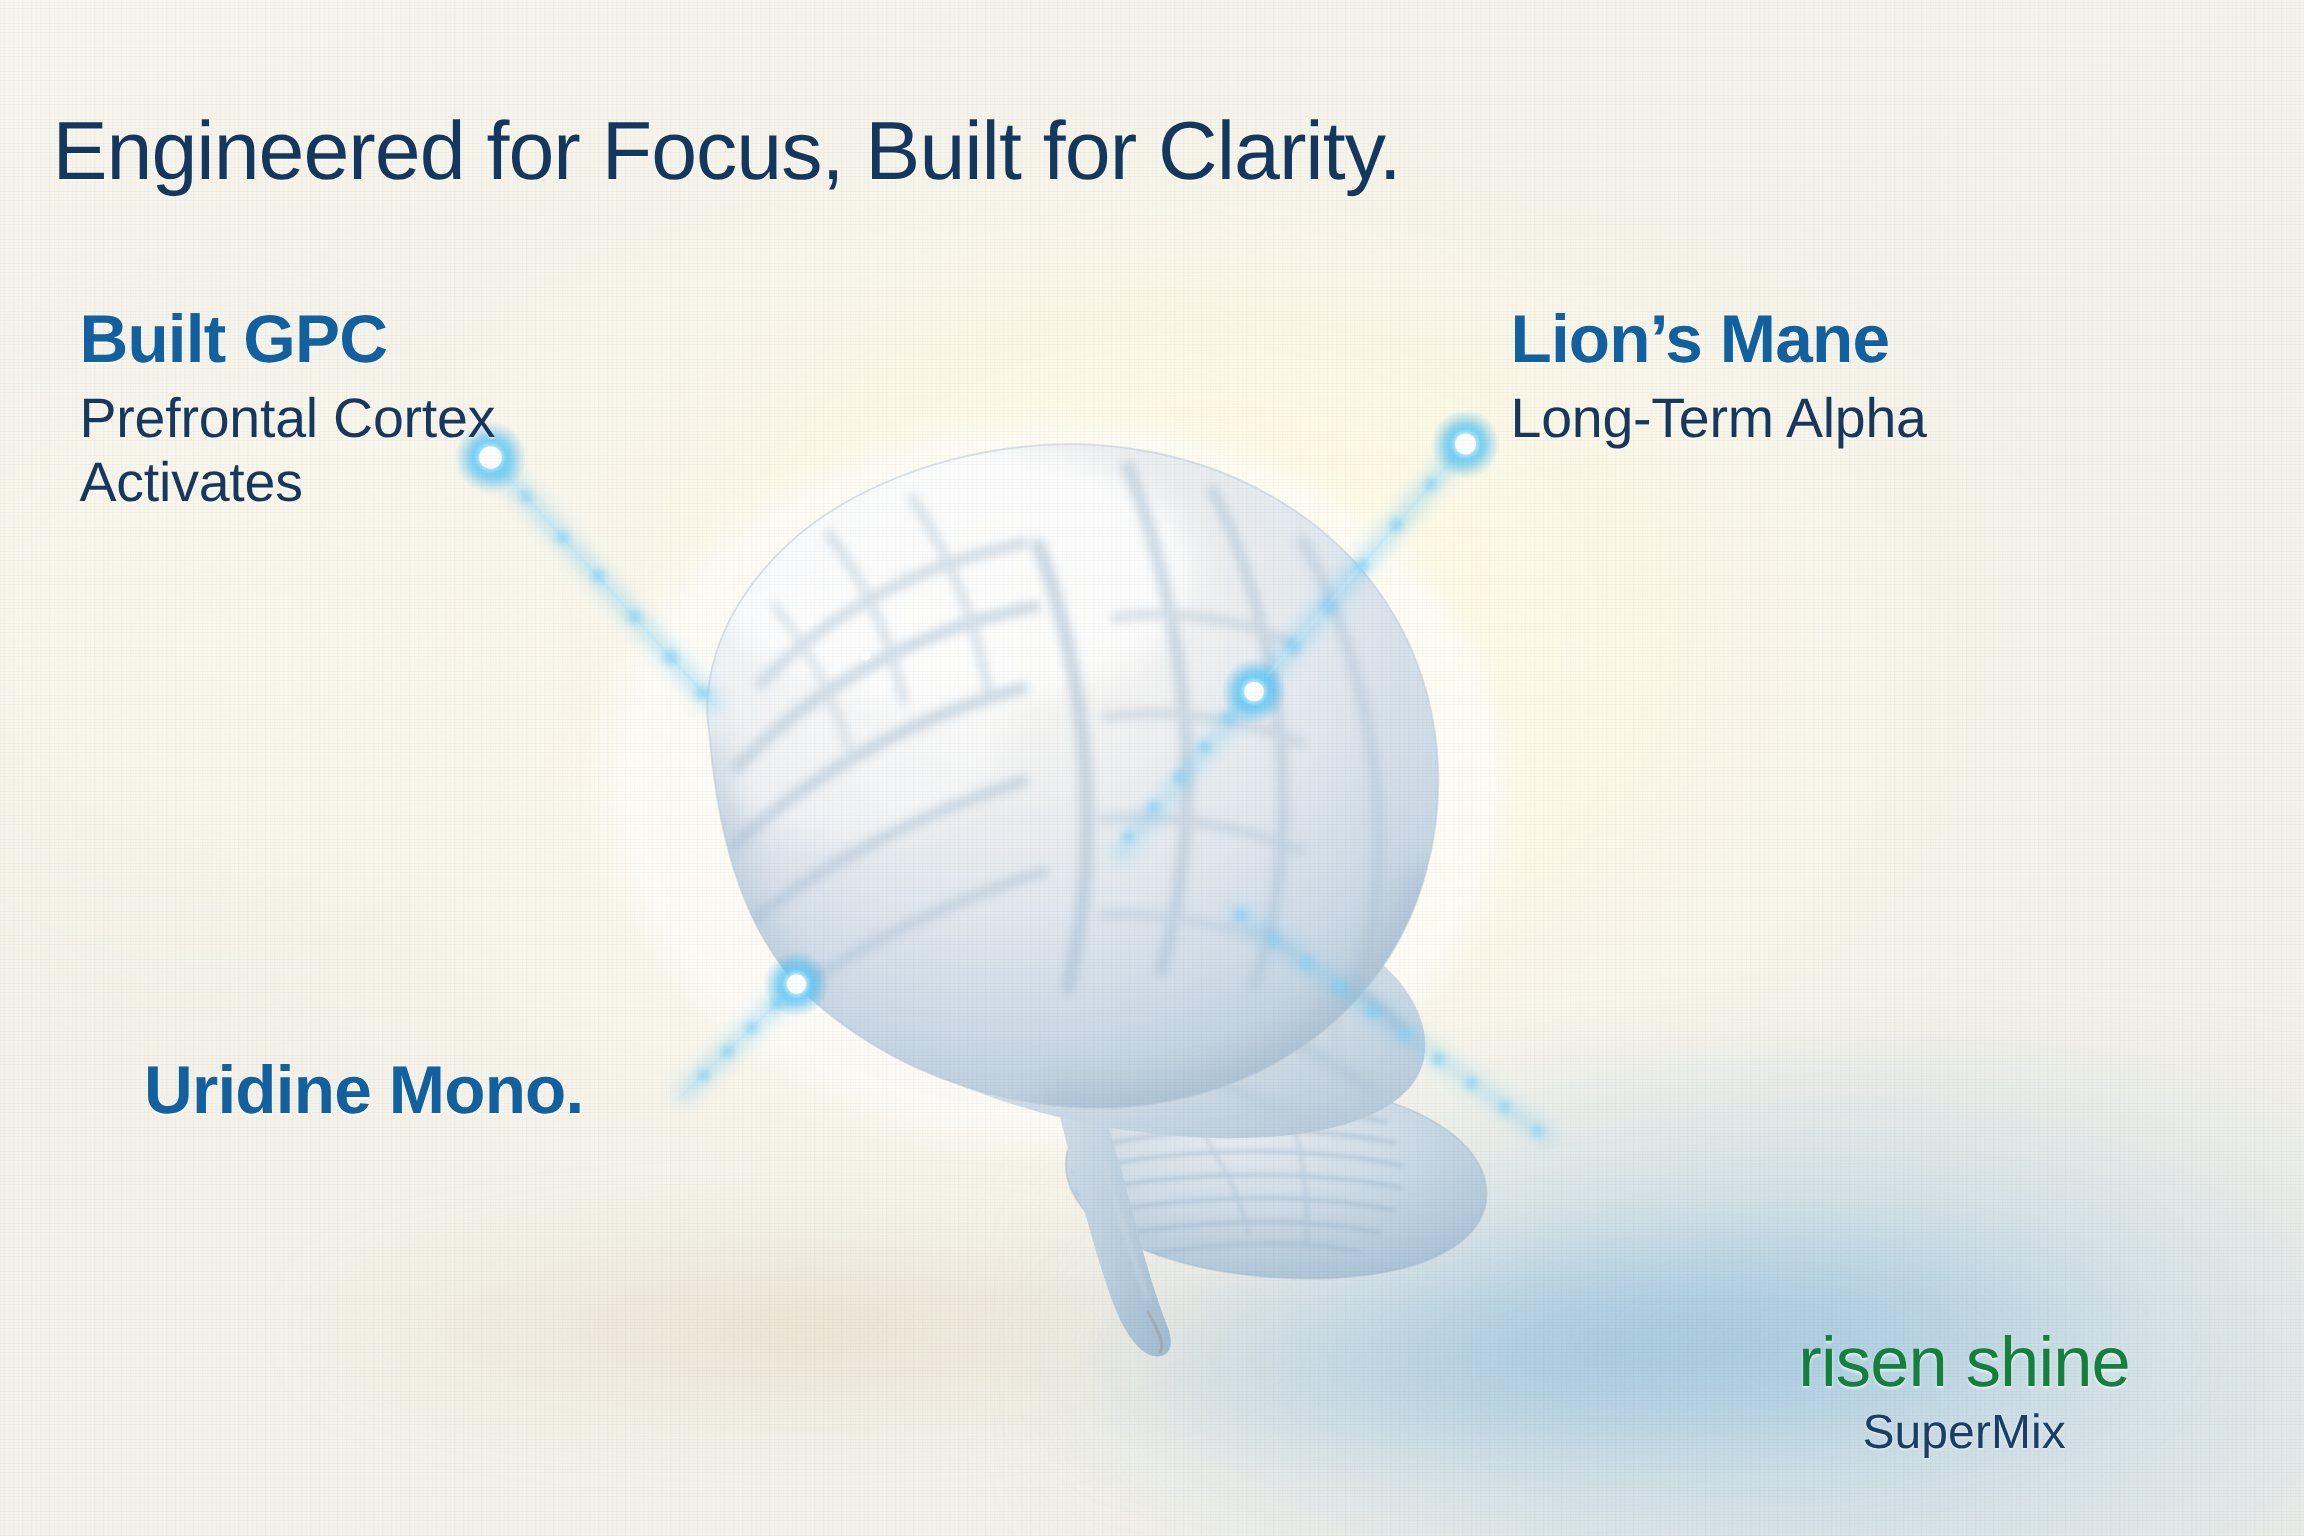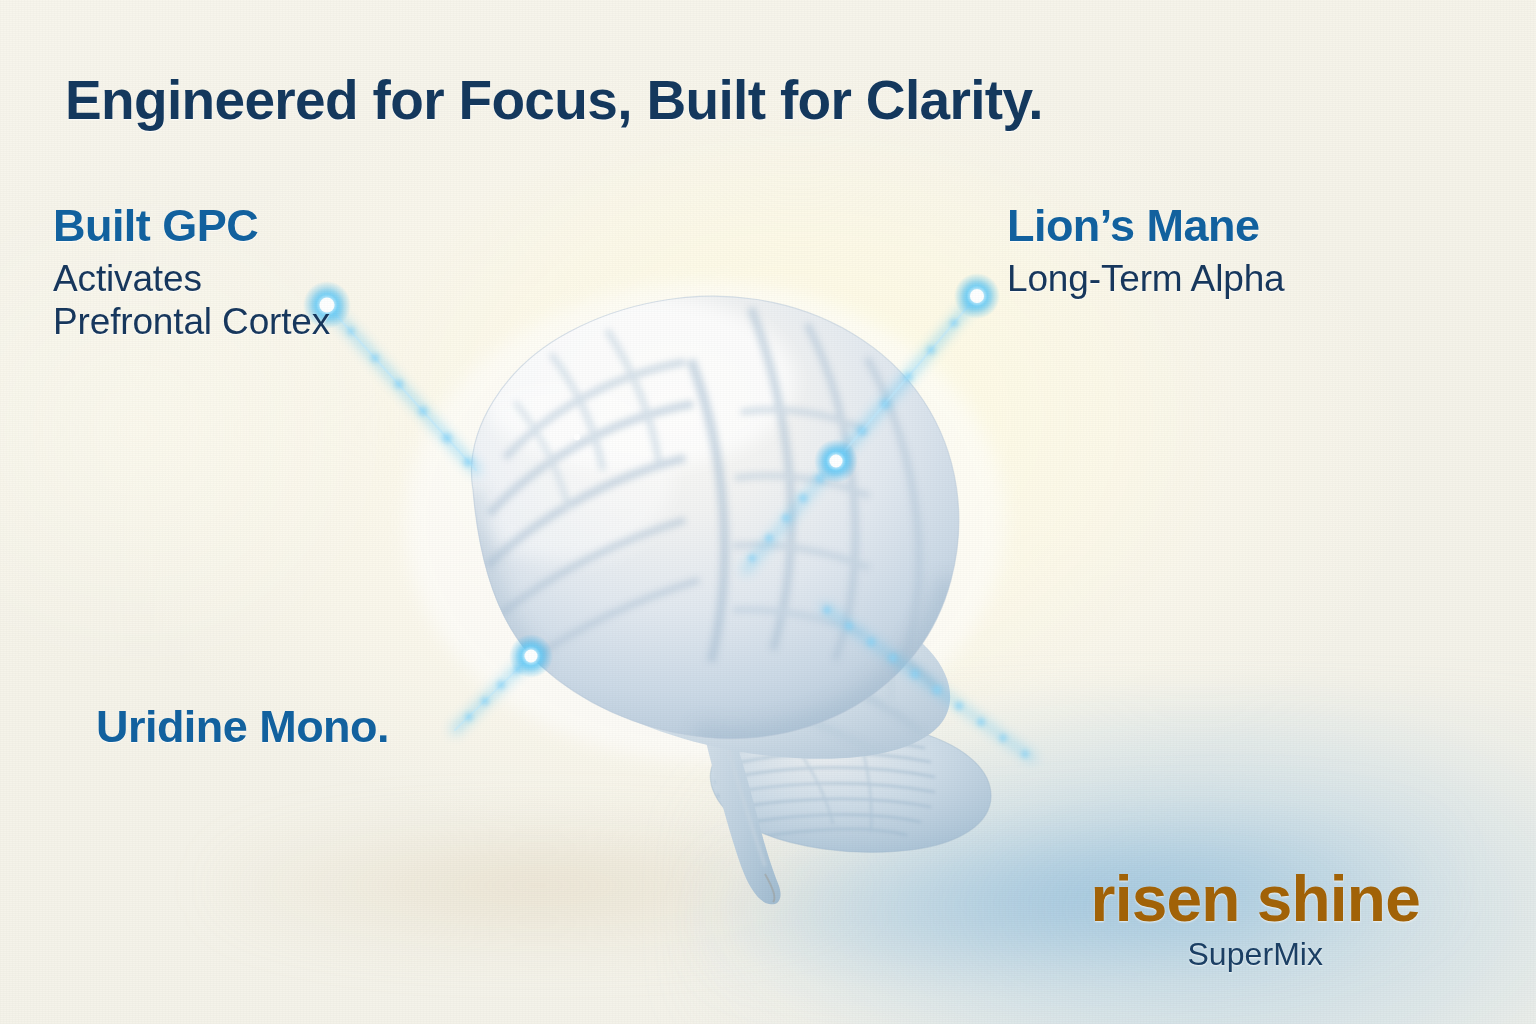--- a/index.html
+++ b/index.html
@@ -105,24 +105,24 @@
   .connectors {
     position: absolute;
     inset: 0;
     pointer-events: none;
   }
   .connectors svg { display: block; width: 1536px; height: 1024px; overflow: visible; }
 
   
   .headline {
     position: absolute;
-    left: 65px;
+    left: 35px;
     top: 68px;
     font-size: 55px;
-    font-weight: 700;
+    font-weight: 400;
     letter-spacing: -0.012em;
     color: #14385d;
     text-shadow: 0 1px 1px rgba(255,255,255,0.85);
     white-space: nowrap;
   }
 
   .label-block { position: absolute; }
   .label-block .ingredient {
     font-size: 45px;
     font-weight: 700;
@@ -147,24 +147,24 @@
   #label-lions-mane { left: 1007px; top: 202px; }
   #label-uridine { left: 96px; top: 703px; }
 
   .brand {
     position: absolute;
     right: 116px;
     bottom: 52px;
     text-align: center;
   }
   .brand .brand-name {
-    font-size: 64px;
-    font-weight: 700;
+    font-size: 47px;
+    font-weight: 400;
     letter-spacing: -0.012em;
-    color: #a16207;
+    color: #15803d;
     line-height: 1.04;
     text-shadow: 0 1px 2px rgba(255,255,255,0.7);
     white-space: nowrap;
   }
   .brand .brand-sub {
     font-size: 32px;
     font-weight: 400;
     letter-spacing: 0.002em;
     color: #1b3f64;
     line-height: 1.1;
@@ -457,22 +457,22 @@
     </svg>
   </div>
 
   <div class="grain"></div>
 
   <div class="headline">Engineered for Focus, Built for Clarity.</div>
 
   <div class="label-block" id="label-alpha-gpc">
     <div class="ingredient">Built GPC</div>
     <div class="benefit">
+      <div>Prefrontal Cortex</div>
       <div>Activates</div>
-      <div>Prefrontal Cortex</div>
     </div>
   </div>
 
   <div class="label-block" id="label-lions-mane">
     <div class="ingredient">Lion’s Mane</div>
     <div class="benefit">
       <div>Long-Term Alpha</div>
     </div>
   </div>
 

